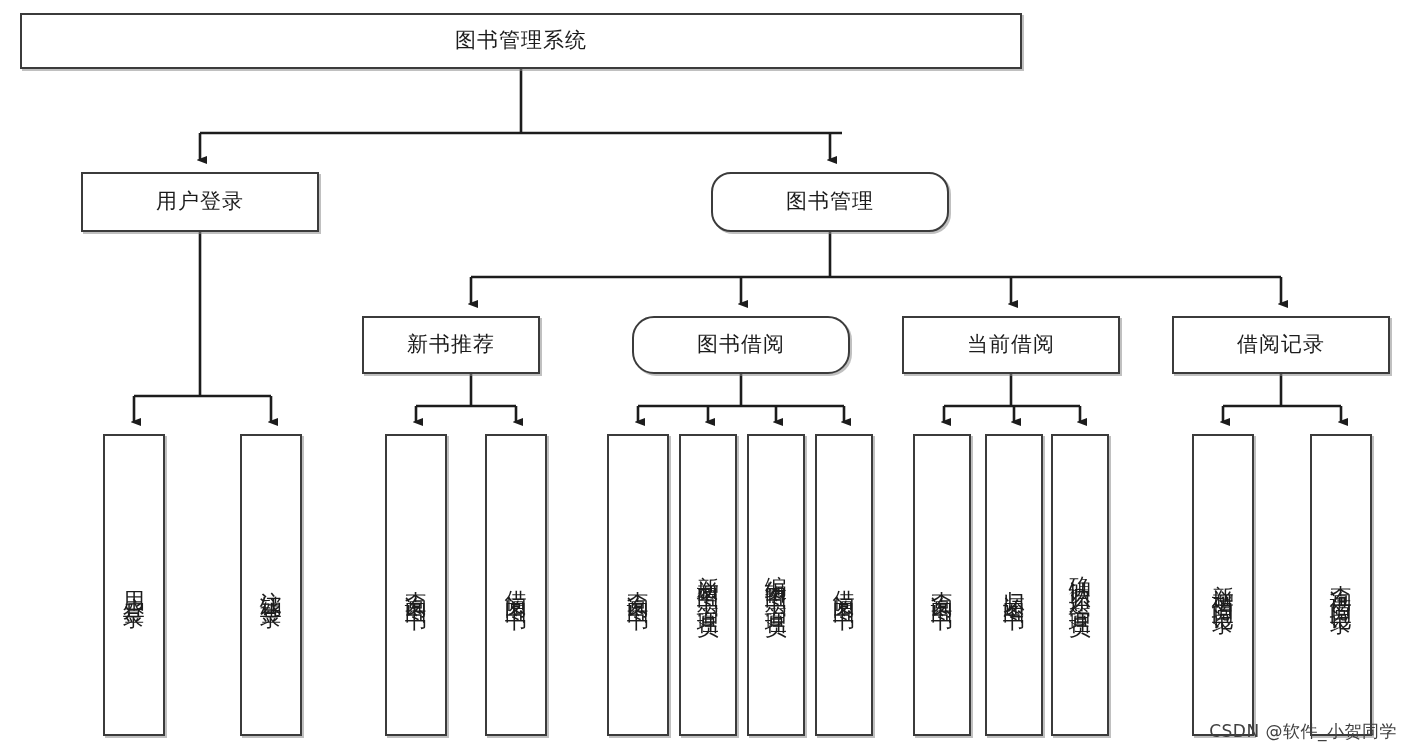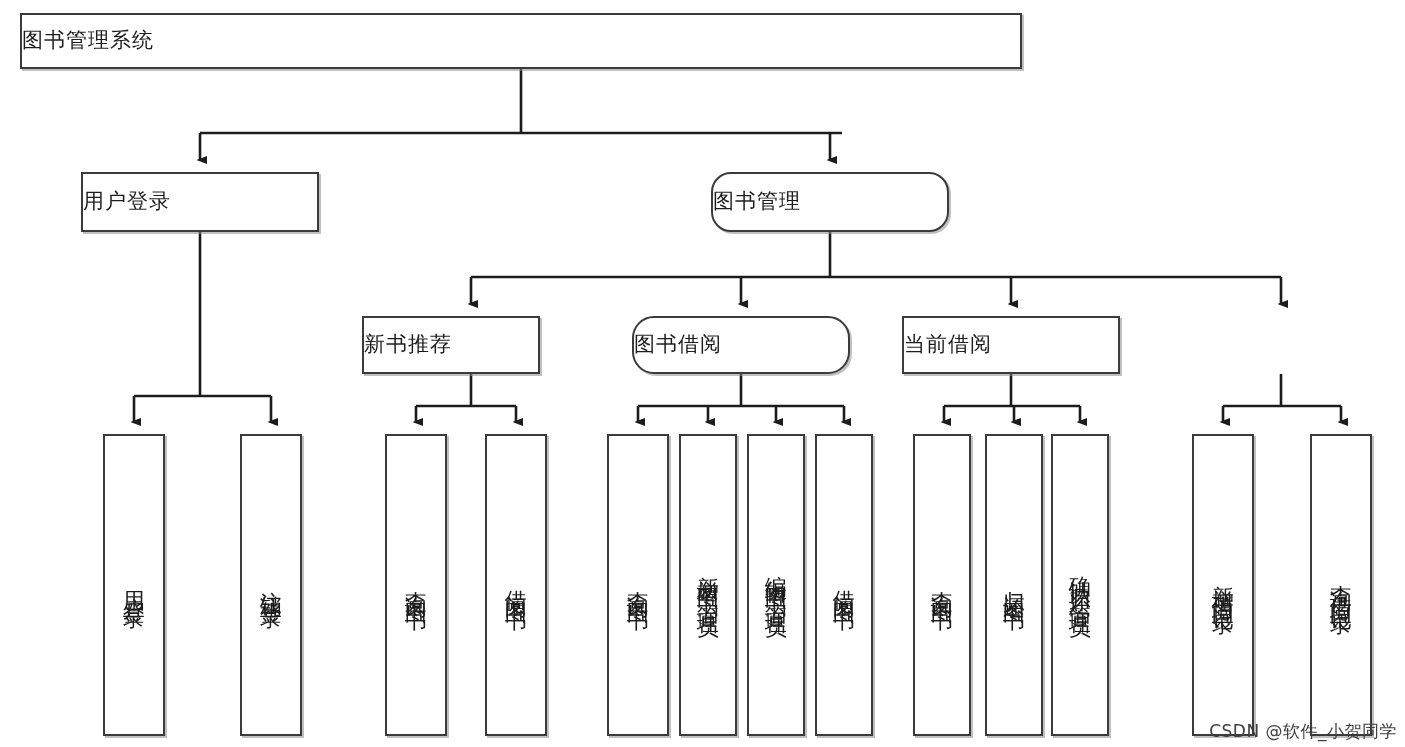--- a/index.html
+++ b/index.html
@@ -26,20 +26,21 @@
     pointer-events: none;
   }
   .node {
     position: absolute;
     box-sizing: border-box;
     background: #ffffff;
     border: 2.5px solid #3b3b3b;
     box-shadow: 2px 2px 0 rgba(140,140,140,0.55);
     display: flex;
     align-items: center;
+    justify-content: center;
     color: #1c1c1c;
     z-index: 2;
   }
   .node.horiz {
     font-size: 21px;
     letter-spacing: 1px;
     line-height: 1.1;
   }
   .node.vert {
     writing-mode: vertical-rl;
@@ -136,20 +137,23 @@
 
   <div class="node horiz" style="left:362px;top:316px;width:178px;height:58px;">
     <span>新书推荐</span>
   </div>
   <div class="node horiz" style="left:632px;top:316px;width:218px;height:58px;border-radius:22px;">
     <span>图书借阅</span>
   </div>
   <div class="node horiz" style="left:902px;top:316px;width:218px;height:58px;">
     <span>当前借阅</span>
   </div>
+  <div class="node horiz" style="left:1172px;top:316px;width:218px;height:58px;">
+    <span>借阅记录</span>
+  </div>
 
   <div class="node vert" style="left:103px;top:434px;width:62px;height:302px;">
     <span class="vtext">用户登录</span>
   </div>
   <div class="node vert" style="left:240px;top:434px;width:62px;height:302px;">
     <span class="vtext">注销登录</span>
   </div>
 
   <div class="node vert" style="left:385px;top:434px;width:62px;height:302px;">
     <span class="vtext">查询图书</span>

